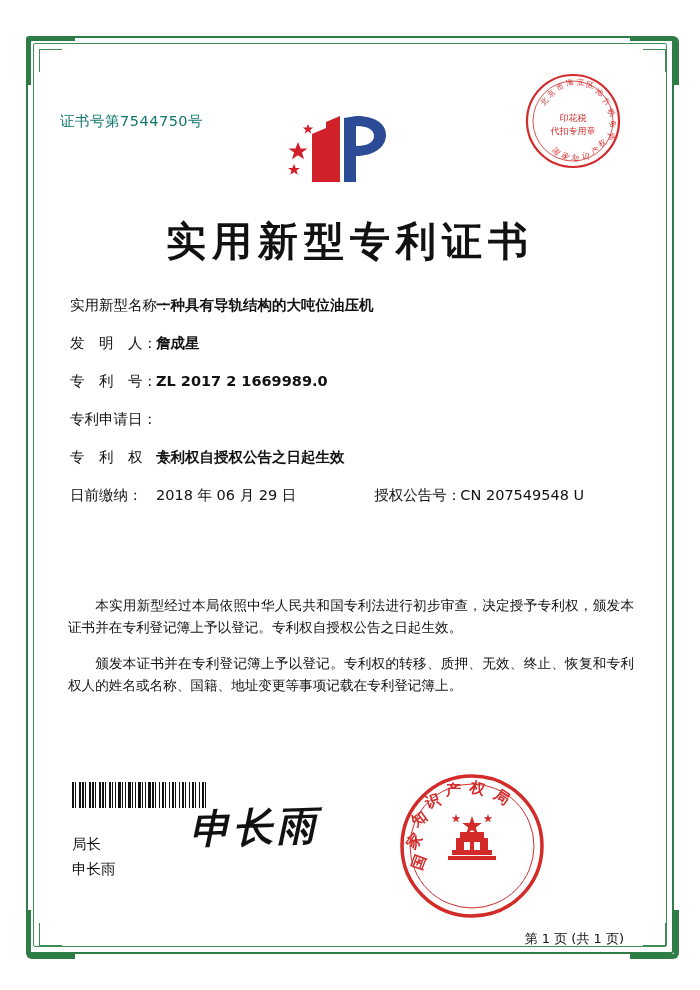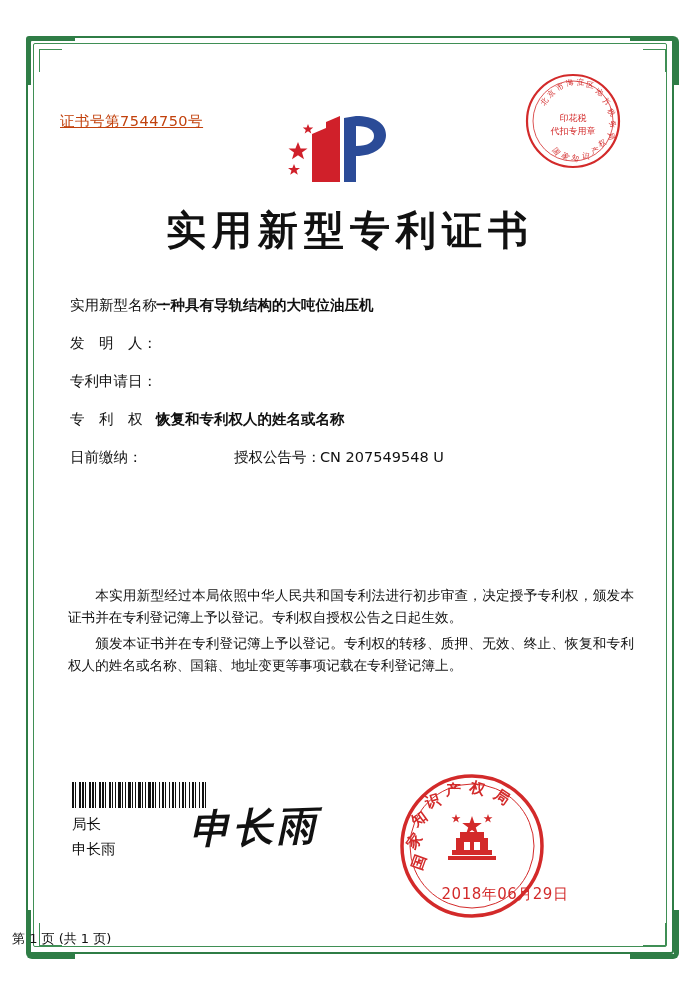--- a/index.html
+++ b/index.html
@@ -63,42 +63,41 @@
   .c-tr::after { right: 8px; top: 8px; border-left: none; border-bottom: none;}
   .c-bl::after { left: 8px; bottom: 8px; border-right: none; border-top: none;}
   .c-br::after { right: 8px; bottom: 8px; border-left: none; border-top: none;}
 
   
   .cert-no {
     position: absolute;
     left: 60px; top: 112px;
     font-size: 14.5px;
     letter-spacing: 0.5px;
-    color: #c2410c;
+    color: #0f766e;
     font-family: "DejaVu Sans", "Liberation Sans", sans-serif;
-    text-decoration: underline;
   }
 
   
   .logo {
     position: absolute;
     left: 282px; top: 112px;
     width: 108px; height: 82px;
   }
 
   
   .stamp-top {
     position: absolute;
     left: 524px; top: 72px;
     width: 98px; height: 98px;
   }
 
   .title {
     position: absolute;
-    left: 0; top: 203px;
+    left: 0; top: 214px;
     width: 700px;
     text-align: center;
     font-size: 40px;
     font-weight: bold;
     letter-spacing: 6px;
     color: #111;
     font-family: "DejaVu Sans", "Liberation Sans", sans-serif;
   }
 
   
@@ -144,21 +143,21 @@
   .paras {
     position: absolute;
     left: 68px; top: 580px;
     width: 566px;
     font-size: 13.6px;
     line-height: 1.62;
     color: #111;
     text-align: justify;
   }
   .paras p {
-    margin: 4px 0 3px 0;
+    margin: 14px 0 3px 0;
     text-indent: 2em;
   }
 
   
   .barcode {
     position: absolute;
     left: 72px; top: 782px;
     width: 136px;
     height: 26px;
     background-image: repeating-linear-gradient(
@@ -168,21 +167,21 @@
       #111 3px, #111 4px,
       #fff 4px, #fff 6.5px,
       #111 6.5px, #111 8.5px,
       #fff 8.5px, #fff 10px
     );
   }
 
   
   .sig-label {
     position: absolute;
-    left: 72px; top: 812px;
+    left: 72px; top: 832px;
     font-size: 14.5px;
     line-height: 1.75;
     color: #111;
   }
   .sig-hand {
     position: absolute;
     left: 190px; top: 800px;
     font-size: 40px;
     font-family: "DejaVu Serif", "Liberation Serif", serif;
     color: #111;
@@ -203,23 +202,23 @@
     left: 415px; top: 885px;
     width: 180px;
     text-align: center;
     font-size: 15px;
     color: #d32a2a;
     letter-spacing: 0.5px;
   }
 
   .footer {
     position: absolute;
-    left: 12px; top: 930px;
+    left: 0; top: 930px;
     width: 624px;
-    text-align: left;
+    text-align: right;
     font-size: 13px;
     color: #111;
   }
 </style>
 </head>
 <body>
 
 <div class="page">
 
   <div class="border-outer"></div>
@@ -282,35 +281,41 @@
 
   <div class="fields">
 
     <div class="frow">
       <div class="flabel">实用新型名称：</div>
       <div class="fvalue">一种具有导轨结构的大吨位油压机</div>
     </div>
 
     <div class="frow">
       <div class="flabel">发　明　人：</div>
-    </div>
-
+      <div class="fvalue">詹成星</div>
+    </div>
+
+    <div class="frow">
+      <div class="flabel">专　利　号：</div>
+      <div class="fvalue">ZL 2017 2 1669989.0</div>
+    </div>
 
     <div class="frow">
       <div class="flabel">专利申请日：</div>
     </div>
 
     <div class="frow">
       <div class="flabel">专　利　权　人：</div>
-      <div class="fvalue">恢复和专利权人的姓名或名称</div>
+      <div class="fvalue">专利权自授权公告之日起生效</div>
     </div>
 
 
     <div class="frow two">
       <div class="flabel">日前缴纳：</div>
+      <div>2018 年 06 月 29 日</div>
       <div class="col2">
         <div class="flabel">授权公告号：</div>
         <div>CN 207549548 U</div>
       </div>
     </div>
   </div>
 
   <div class="paras">
     <p>本实用新型经过本局依照中华人民共和国专利法进行初步审查，决定授予专利权，颁发本证书并在专利登记簿上予以登记。专利权自授权公告之日起生效。</p>
     <p>颁发本证书并在专利登记簿上予以登记。专利权的转移、质押、无效、终止、恢复和专利权人的姓名或名称、国籍、地址变更等事项记载在专利登记簿上。</p>
@@ -345,17 +350,16 @@
         <text transform="translate(23,99) rotate(-70)">国</text>
         <text transform="translate(16,78) rotate(-54)">家</text>
         <text transform="translate(18,55) rotate(-36)">知</text>
         <text transform="translate(29,36) rotate(-18)">识</text>
         <text transform="translate(48,23) rotate(0)">产</text>
         <text transform="translate(71,19) rotate(16)">权</text>
         <text transform="translate(95,25) rotate(34)">局</text>
       </g>
     </svg>
   </div>
-  <div class="seal-date">2018年06月29日</div>
 
   <div class="footer">第 1 页 (共 1 页)</div>
 
 </div>
 
 </body></html>

